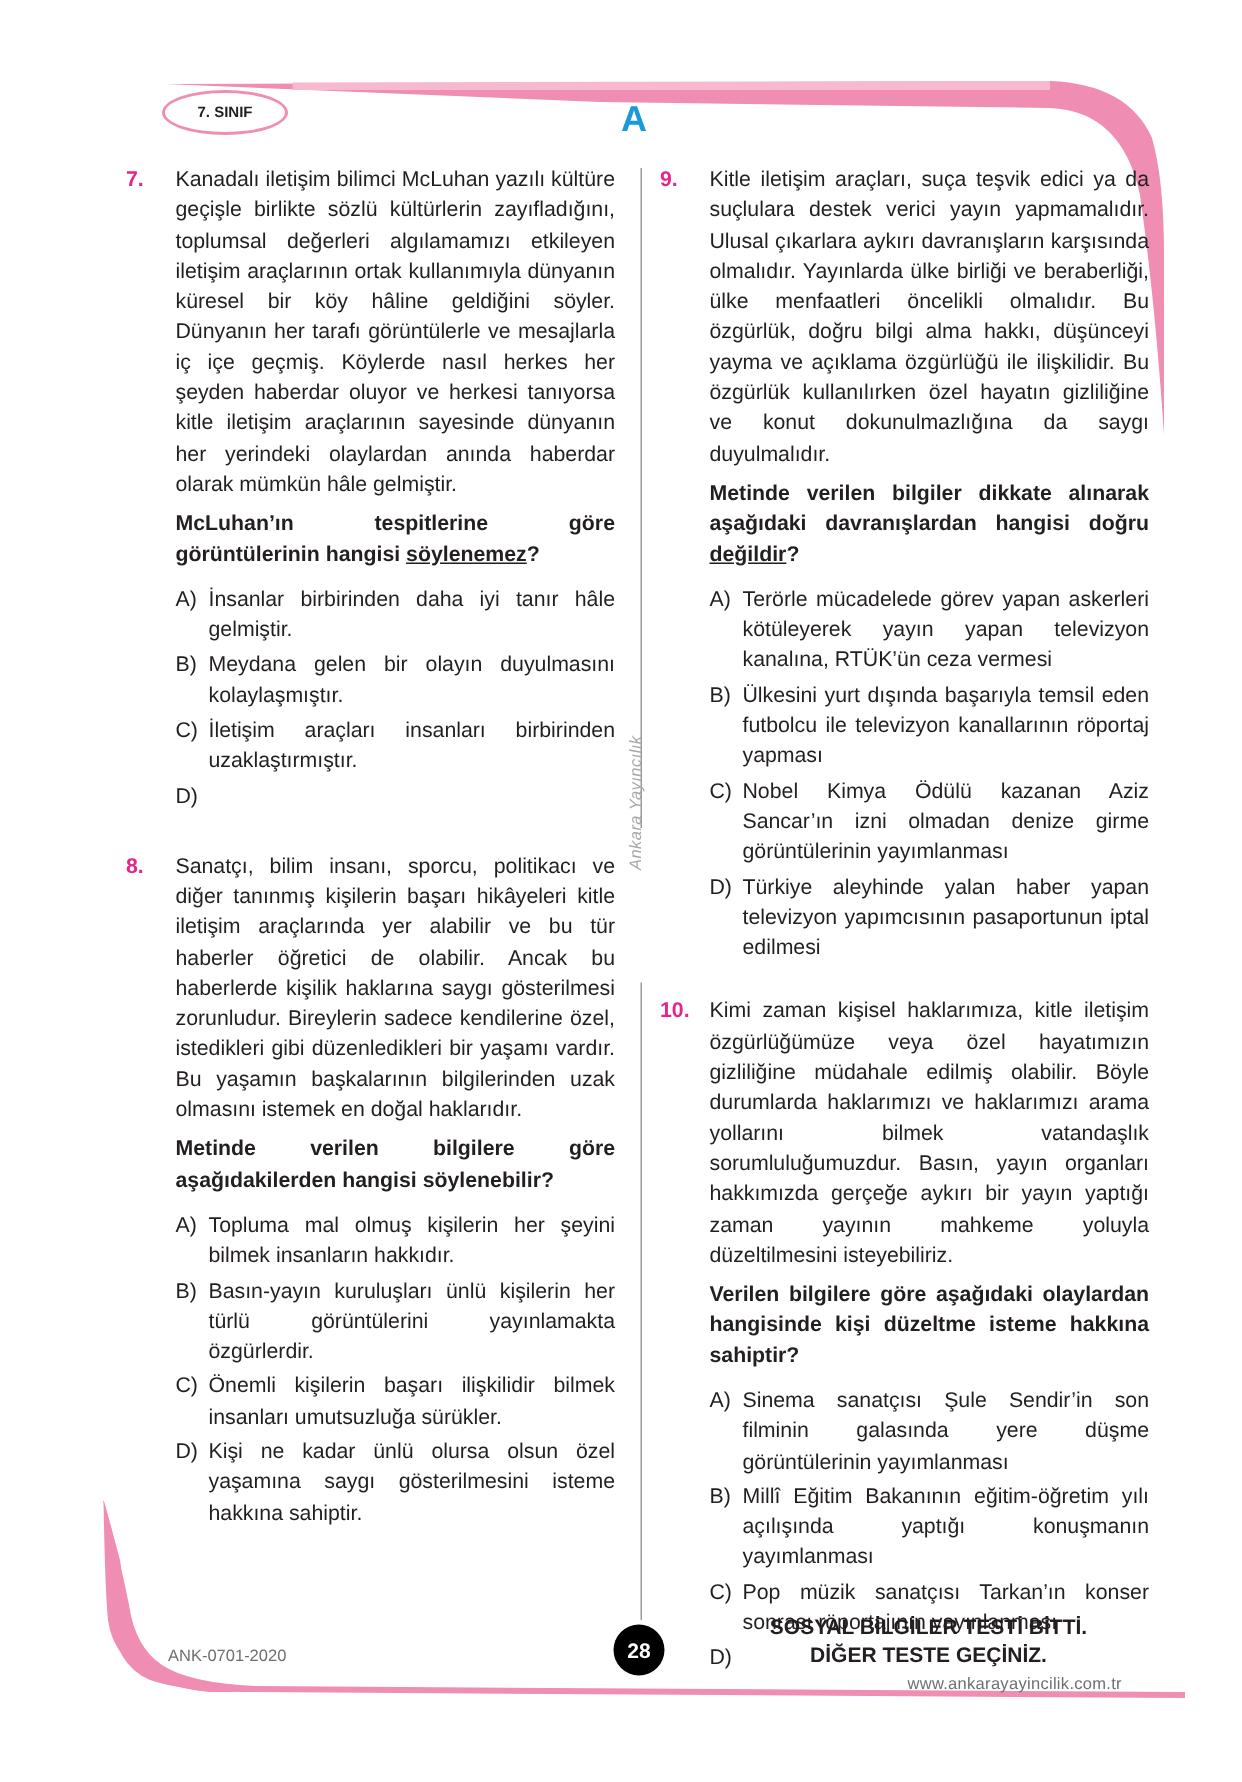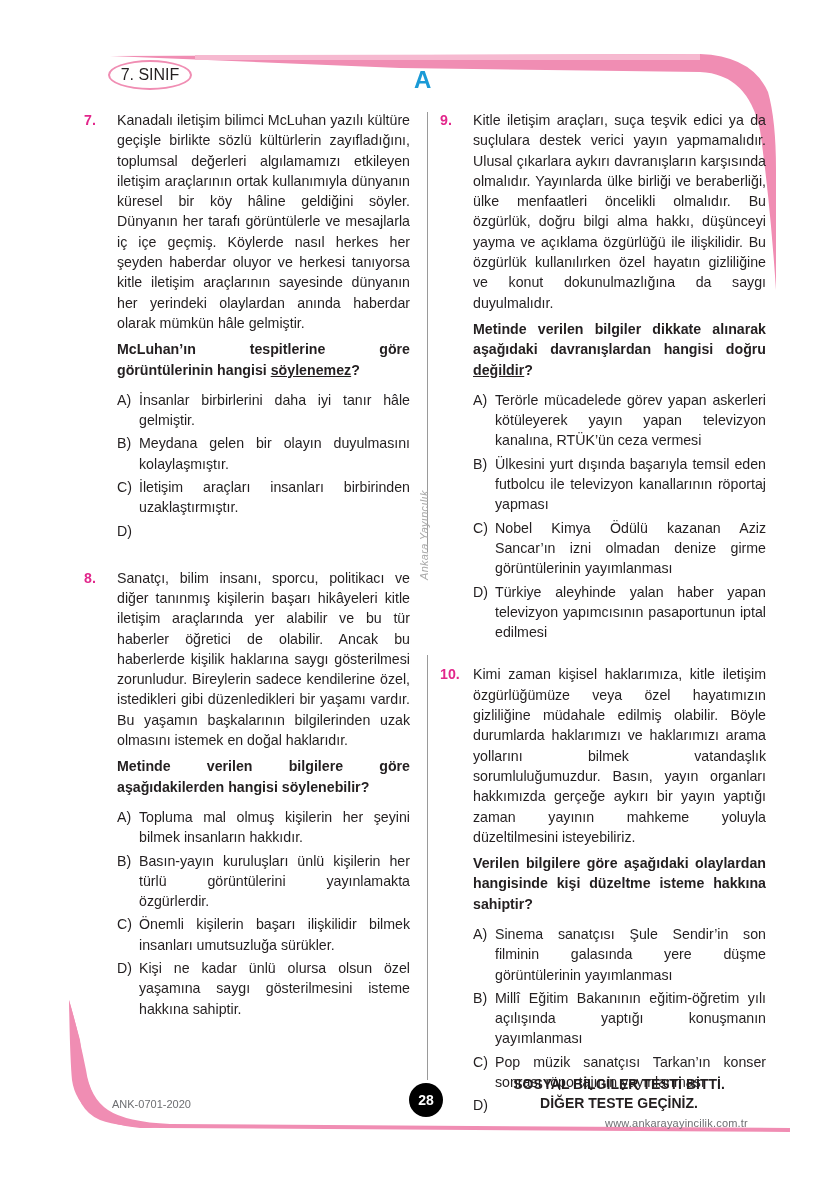--- a/index.html
+++ b/index.html
@@ -1,21 +1,21 @@
 <!DOCTYPE html>
 <html><head>
   <meta charset="utf-8">
   <style>
     html, body { margin: 0; padding: 0; background: #ffffff; }
     body { width: 828px; height: 1188px; position: relative; overflow: hidden;
       font-family: "Liberation Sans", sans-serif; color: #231f20; }
     .frame { position: absolute; left: 0; top: 0; width: 828px; height: 1188px; pointer-events: none; }
     .grade-badge { position: absolute; left: 108px; top: 60px; width: 84px; height: 30px;
       border: 2.5px solid #f08db3; border-radius: 50%; display: flex; align-items: center; justify-content: center;
-      font-weight: normal; font-size: 16px; color: #231f20; box-sizing: border-box; }
+      font-weight: bold; font-size: 10px; color: #231f20; box-sizing: border-box; }
     .booklet-letter { position: absolute; left: 414px; top: 66px; font-size: 24px; font-weight: bold; color: #1a9ad6; }
     .divider { position: absolute; left: 427px; width: 1px; background: #9a9a9a; }
     .watermark { position: absolute; left: 418px; top: 580px; transform: rotate(-90deg); transform-origin: left top;
       font-style: italic; font-size: 11px; color: #a8a8a8; white-space: nowrap; letter-spacing: 0.3px; }
     .col { position: absolute; font-size: 14.2px; line-height: 20.3px; }
     .q { position: relative; padding-left: 33px; }
     .qnum { position: absolute; left: 0; top: 0; color: #e2268b; font-weight: bold; }
     .q-text { text-align: justify; }
     .q-stem { font-weight: bold; margin-top: 6px; text-align: justify; }
     .u { text-decoration: underline; }
@@ -49,21 +49,21 @@
 <div class="watermark">Ankara Yayıncılık</div>
 
 <div class="col" style="left:84px; top:110px; width:326px;">
   <div class="q">
     <span class="qnum">7.</span>
     <div class="q-text">Kanadalı iletişim bilimci McLuhan yazılı kültüre geçişle birlikte sözlü kültürlerin zayıfladığını, toplumsal değerleri algılamamızı etkileyen iletişim araçlarının ortak kullanımıyla dünyanın küresel bir köy hâline geldiğini söyler. Dünyanın her tarafı görüntülerle ve mesajlarla iç içe geçmiş. Köylerde nasıl herkes her şeyden haberdar oluyor ve herkesi tanıyorsa kitle iletişim araçlarının sayesinde dünyanın her yerindeki olaylardan anında haberdar olarak mümkün hâle gelmiştir.</div>
     <div class="q-stem">
       <span>McLuhan’ın tespitlerine göre görüntülerinin hangisi </span><span class="u">söylenemez</span><span>?</span>
     </div>
     <div class="opts">
-      <div class="opt"><span class="opt-letter">A)</span><span>İnsanlar birbirlerini daha iyi tanır hâle gelmiştir.</span></div>
+      <div class="opt"><span class="opt-letter">A)</span><span>İnsanlar birbirinden daha iyi tanır hâle gelmiştir.</span></div>
       <div class="opt"><span class="opt-letter">B)</span><span>Meydana gelen bir olayın duyulmasını kolaylaşmıştır.</span></div>
       <div class="opt"><span class="opt-letter">C)</span><span>İletişim araçları insanları birbirinden uzaklaştırmıştır.</span></div>
       <div class="opt"><span class="opt-letter">D)</span></div>
     </div>
   </div>
 
   <div class="q" style="margin-top:50px;">
     <span class="qnum">8.</span>
     <div class="q-text">Sanatçı, bilim insanı, sporcu, politikacı ve diğer tanınmış kişilerin başarı hikâyeleri kitle iletişim araçlarında yer alabilir ve bu tür haberler öğretici de olabilir. Ancak bu haberlerde kişilik haklarına saygı gösterilmesi zorunludur. Bireylerin sadece kendilerine özel, istedikleri gibi düzenledikleri bir yaşamı vardır. Bu yaşamın başkalarının bilgilerinden uzak olmasını istemek en doğal haklarıdır.</div>
     <div class="q-stem">

